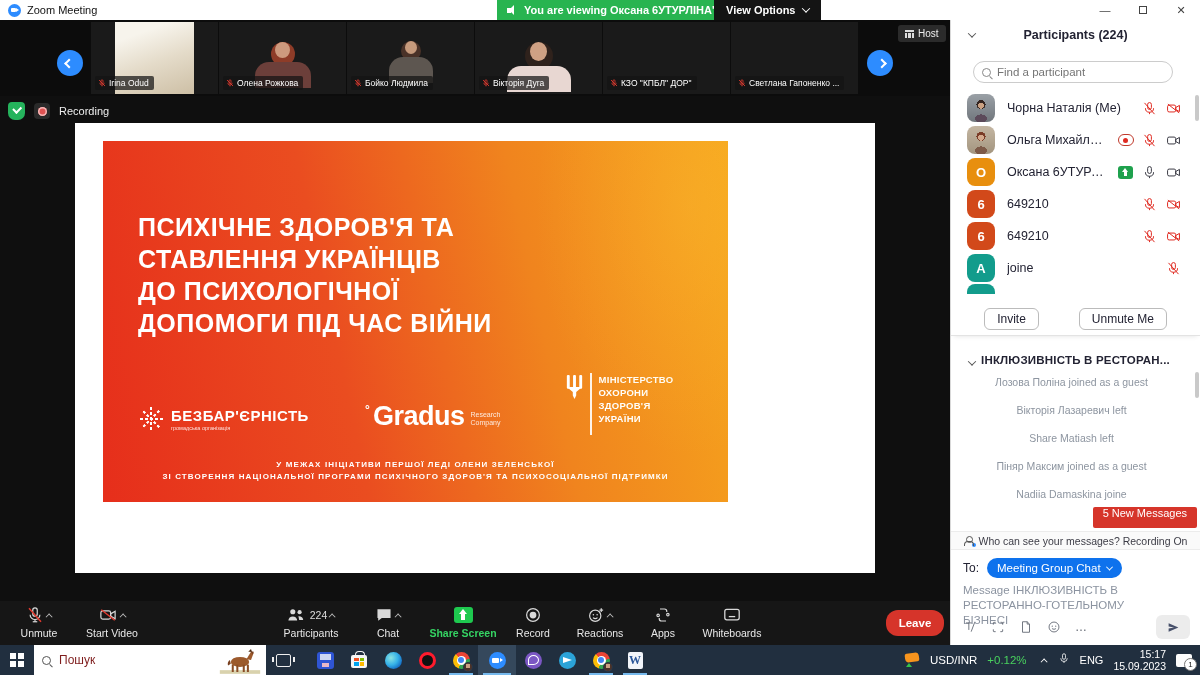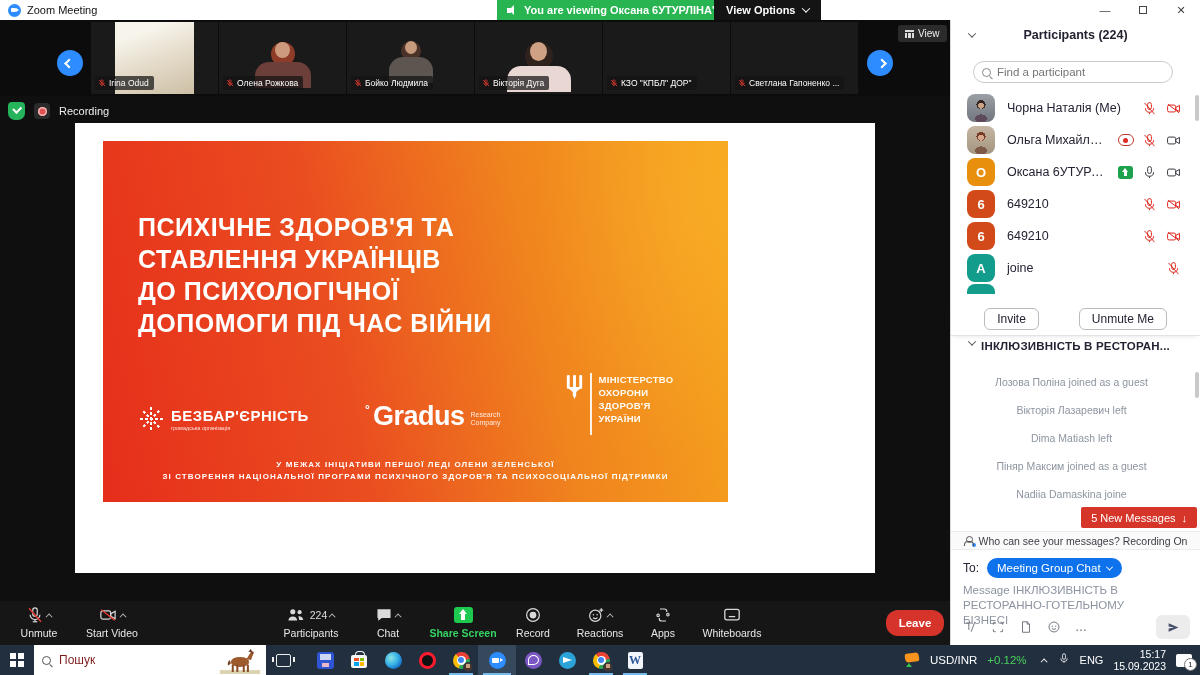--- a/index.html
+++ b/index.html
@@ -141,26 +141,26 @@
   .rec-cloud { width:16px; height:12px; border:1.5px solid #c0392b; border-radius:7px; position:relative; }
   .rec-cloud::before { content:""; position:absolute; inset:2.5px 4.5px; border-radius:50%; background:#e02b22; }
   .share-mini { width:15px; height:13px; border-radius:3px; background:#1ea14d; position:relative; }
   .share-mini::before { content:""; position:absolute; left:5.8px; top:5.5px; width:3px; height:5px; background:#fff; }
   .share-mini::after { content:""; position:absolute; left:4px; top:2px; border-bottom:4px solid #fff; border-left:3.5px solid transparent; border-right:3.5px solid transparent; }
   .partial-row { position:absolute; top:264px; left:16px; width:28px; height:10px; border-radius:8px 8px 0 0; background:#129c8c; }
   .sb-actions { position:absolute; top:282px; left:0; right:0; height:34px; display:flex; align-items:center; justify-content:center; gap:40px; border-bottom:1px solid #e3e3e3; box-shadow:0 3px 5px -3px rgba(0,0,0,.12); }
   .sb-btn { border:1px solid #bbb; border-radius:6px; background:#fff; padding:3px 12px; font-size:12px; color:#232333; }
 
   
-  .chat-header { position:absolute; top:320px; left:0; right:0; height:26px; display:flex; align-items:flex-start; }
+  .chat-header { position:absolute; top:320px; left:0; right:0; height:26px; display:flex; align-items:flex-end; }
   .chat-header .chev { color:#555; margin-left:18px; }
   .chat-title { position:absolute; left:0; right:0; text-align:center; font-weight:bold; font-size:11.5px; letter-spacing:.2px; }
   .chat-events { position:absolute; top:348px; left:0; right:8px; }
   .chat-event { height:28px; display:flex; align-items:center; justify-content:center; color:#8d95a0; font-size:10.5px; white-space:nowrap; }
-  .new-msgs { position:absolute; top:487px; right:3px; height:21px; background:#d6352a; color:#fff; font-size:11px; display:flex; align-items:center; gap:6px; padding:0 10px; border-radius:2px; }
+  .new-msgs { position:absolute; top:487px; right:3px; height:21px; background:#d6352a; color:#fff; font-size:11px; display:flex; gap:6px; padding:0 10px; border-radius:2px;flex-direction:column; }
   .privacy { position:absolute; top:511px; left:0; right:0; height:19px; background:#fafafa; border-top:1px solid #ececec; border-bottom:1px solid #ececec; display:flex; align-items:center; justify-content:center; gap:5px; font-size:10.5px; color:#3c3c46; }
   .whoicon { width:10px; height:10px; position:relative; }
   .whoicon::before { content:""; position:absolute; left:2px; top:0; width:5px; height:5px; border-radius:50%; border:1.3px solid #555; }
   .whoicon::after { content:""; position:absolute; left:0; top:5.5px; width:8px; height:4px; border-radius:4px 4px 0 0; border:1.3px solid #555; border-bottom:none; }
   .whodot { position:absolute; right:-2px; bottom:-1px; width:4px; height:4px; border-radius:50%; background:#2d8cff; }
   .to-row { position:absolute; top:538px; left:12px; display:flex; align-items:center; gap:8px; }
   .to-label { font-size:12px; color:#232333; }
   .to-pill { background:#0e72ed; color:#fff; border-radius:11px; height:20px; display:flex; align-items:center; gap:6px; padding:0 10px; font-size:11.5px; }
   .to-pill .chev { width:5px; height:5px; color:#fff; }
   .composer { position:absolute; top:563px; left:12px; right:40px; color:#8b93a0; font-size:11.5px; line-height:15px; }
@@ -354,21 +354,21 @@
 
     </div>
     <div class="nav-btn nav-prev">
         <span class="chev"></span>
       </div>
     <div class="nav-btn nav-next">
         <span class="chev"></span>
       </div>
     <div class="view-btn">
       <span class="grid-ic"></span>
-      <span>View</span>
+      <span>Host</span>
     </div>
   </div>
 
   <div class="stage">
     <div class="rec-indicator">
       <span class="shield"></span>
       <span class="rec-dot"></span>
       <span class="rec-label">Recording</span>
     </div>
     <div class="share-surface">
@@ -684,21 +684,21 @@
       <button class="sb-btn">Unmute Me</button>
     </div>
 
     <div class="chat-header">
       <span class="chev chev-down"></span>
       <span class="chat-title">ІНКЛЮЗИВНІСТЬ В РЕСТОРАН...</span>
     </div>
     <div class="chat-events">
       <div class="chat-event">Лозова Поліна joined as a guest</div>
         <div class="chat-event">Вікторія Лазаревич left</div>
-        <div class="chat-event">Dima Matiash left</div>
+        <div class="chat-event">Share Matiash left</div>
         <div class="chat-event">Піняр Максим joined as a guest</div>
         <div class="chat-event">Nadiia Damaskina joine</div>
     </div>
     <div class="new-msgs">
       <span>5 New Messages</span>
       <span>↓</span>
     </div>
     <div class="privacy">
       <span class="whoicon">
           <span class="whodot"></span>

